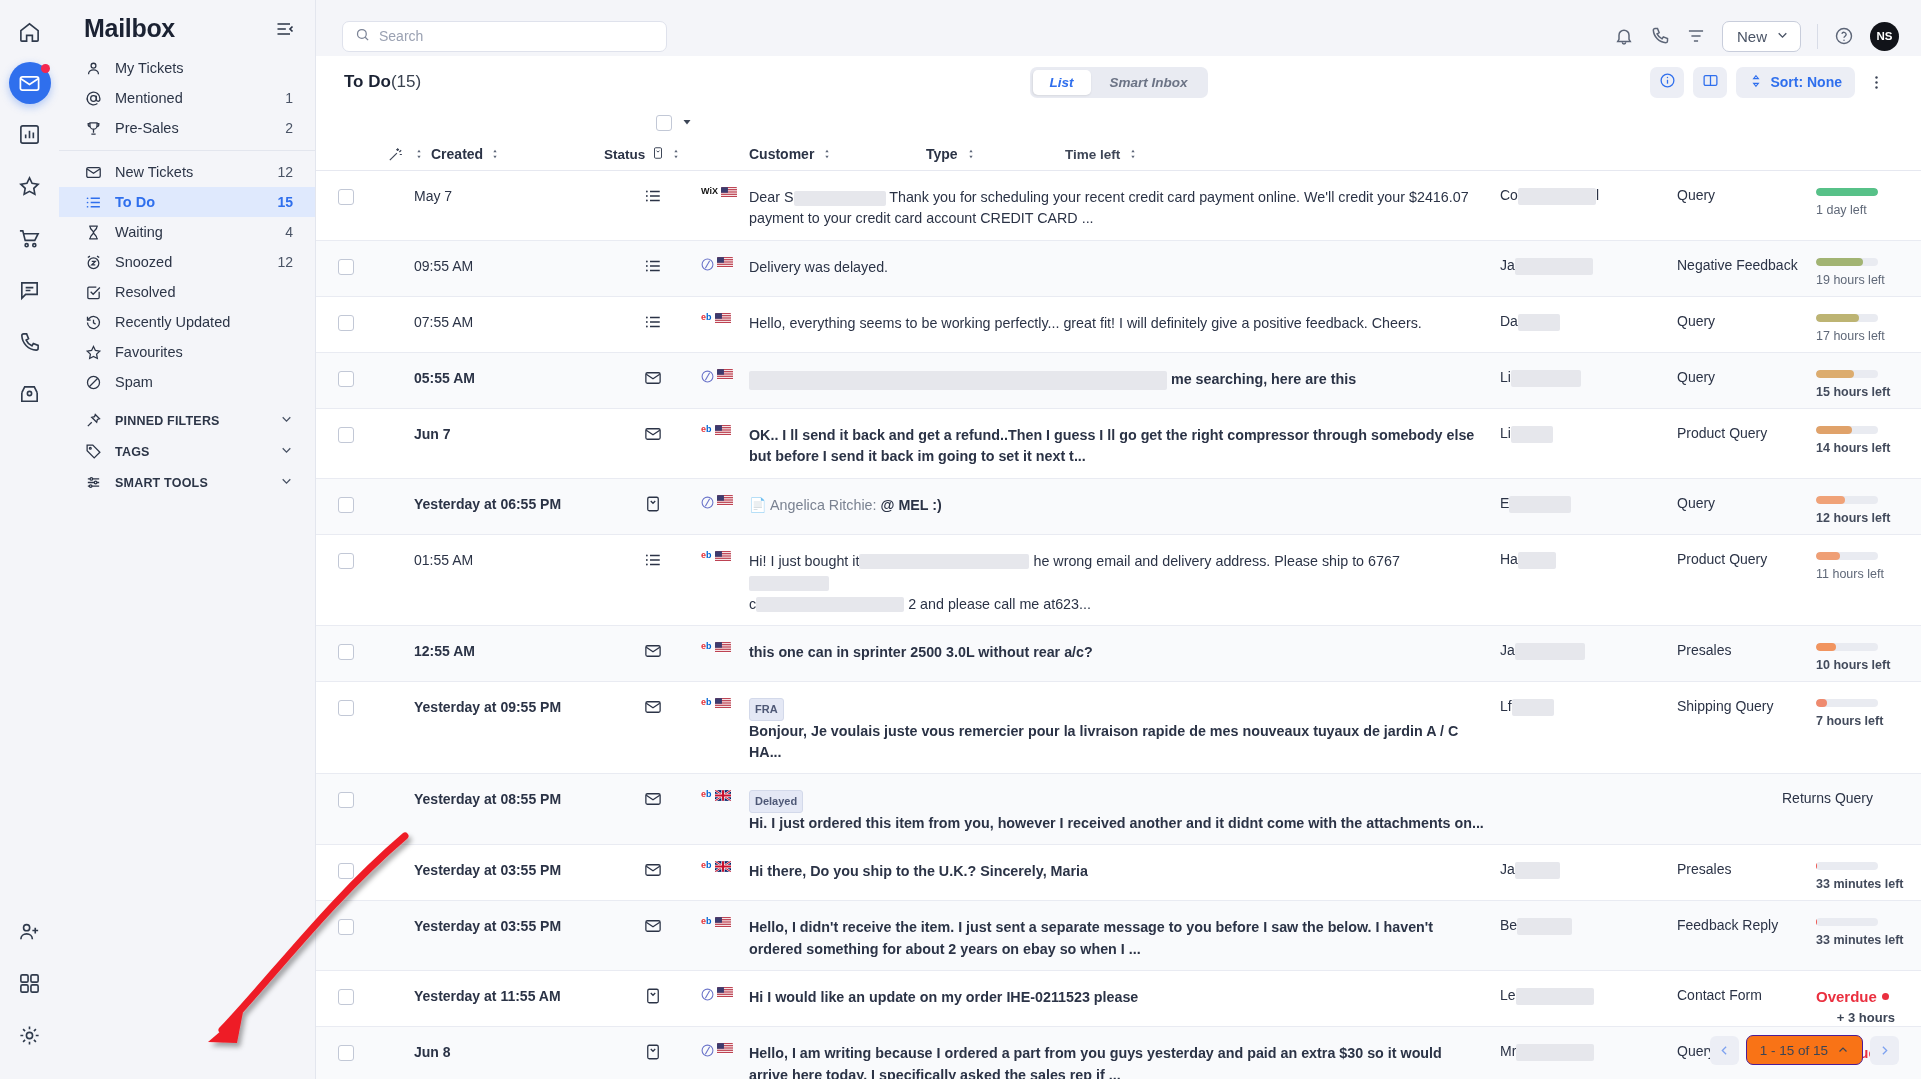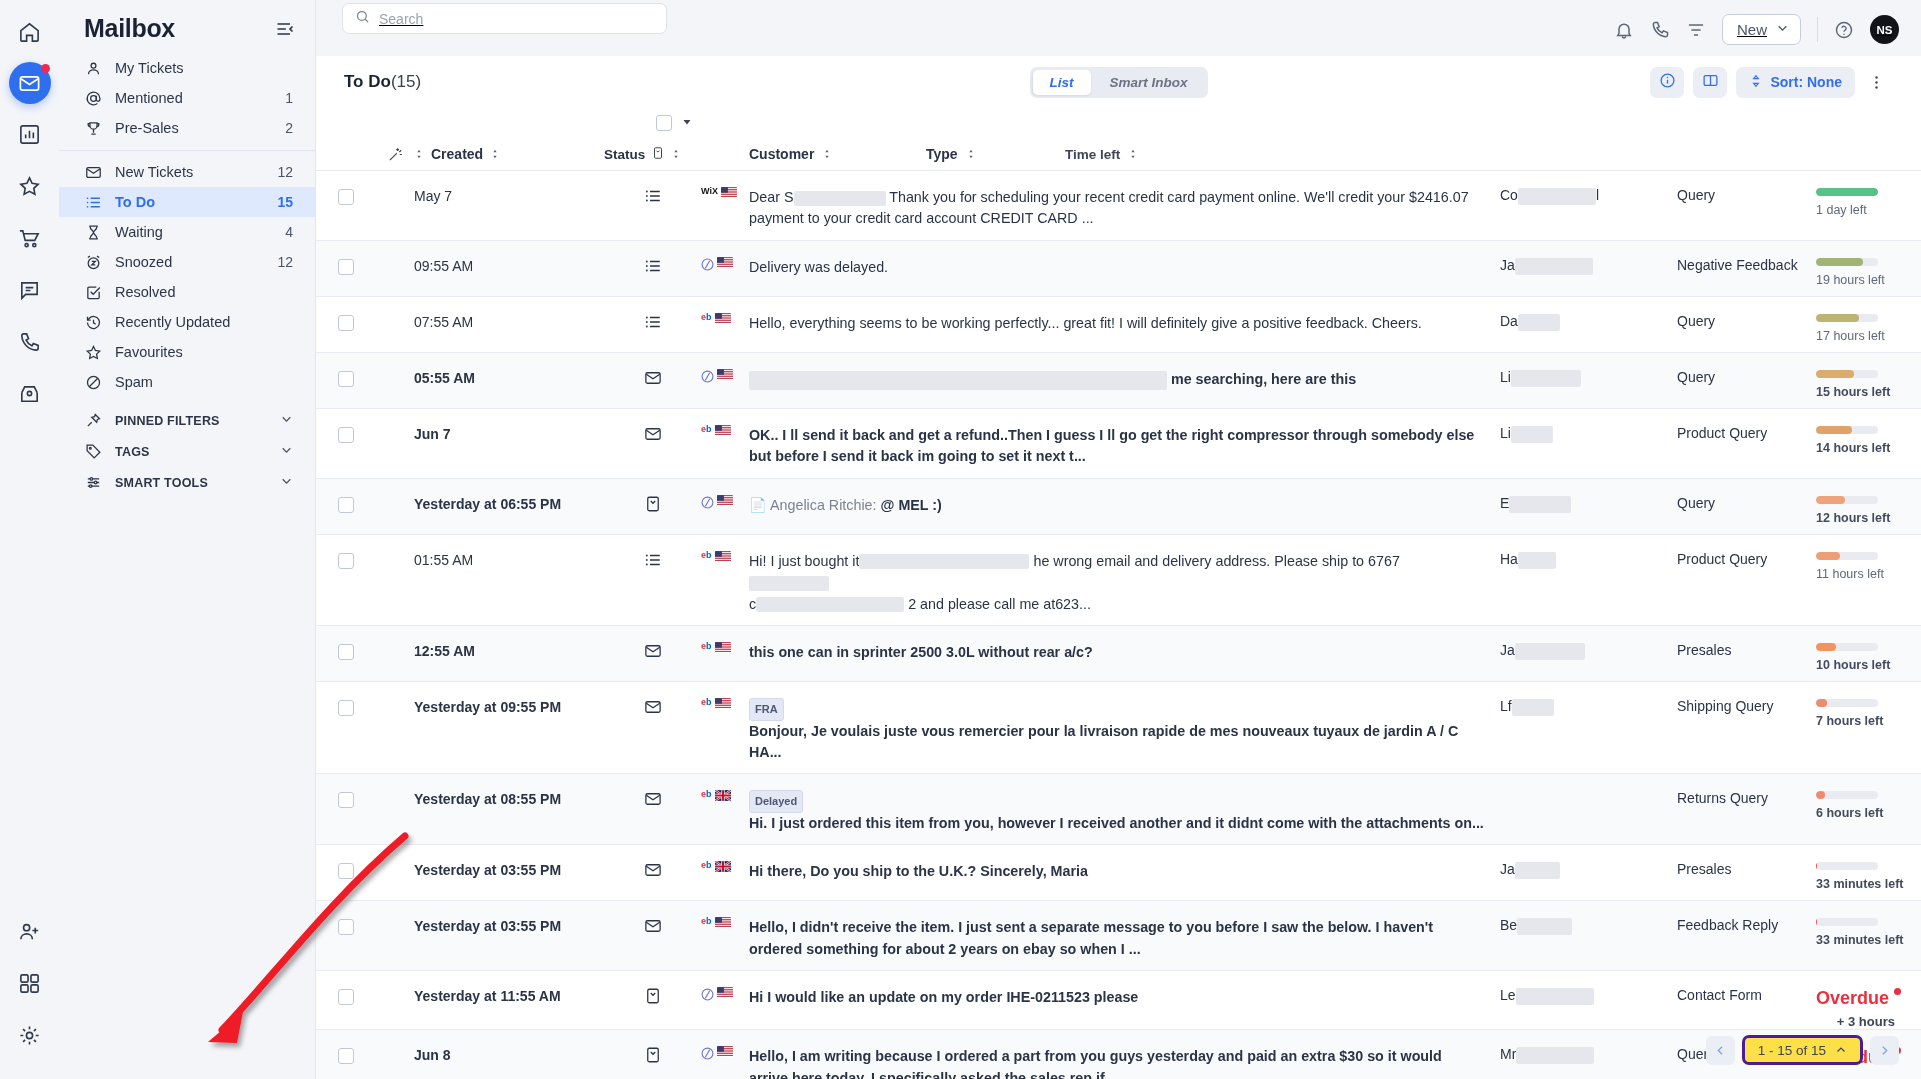--- a/index.html
+++ b/index.html
@@ -71,22 +71,22 @@
 
   
   .split-wrap { position: absolute; left: 0; bottom: 0; width: 257px; height: 120px; }
 
   .arrow { position: absolute; left: 0; top: 0; pointer-events: none; }
 
   
   .main { flex: 1; height: 1079px; display: flex; flex-direction: column; background: #fff; min-width:0;}
 
   .topbar {
-    height: 56px; background: #f4f5f9; display: flex; 
-    padding: 3px 22px 0 26px; gap: 16px; flex: 0 0 56px; text-decoration: underline;
+    height: 56px; background: #f4f5f9; display: flex; align-items: center;
+    padding: 16px 22px 0 26px; gap: 16px; flex: 0 0 56px;
   }
   .search {
     width: 325px; height: 31px; background: #fff; border: 1px solid #dfe2ec;
     border-radius: 7px; display: flex; align-items: center; gap: 9px; padding: 0 12px;
   }
   .search svg { width: 15px; height: 15px; color: #7b8396; flex:0 0 15px;}
   .search input {
     border: none; outline: none; font-size: 14px; color: #2b3346;
     font-family: "Liberation Sans", sans-serif; width: 100%; background: transparent;
   }
@@ -166,38 +166,38 @@
     display: inline-block; font-size: 11px; padding: 2px 5px; border-radius: 3px;
     background: #e4e8f5; color: #4e5876; font-weight: bold; vertical-align: middle;
     border: 1px solid #d3d9ea;
   }
   .name-prefix { color: #7a8291; }
 
   .bar-track { width: 62px; height: 8px; background: #e9ebf1; border-radius: 4px; overflow: hidden; }
   .bar-fill { height: 8px; border-radius: 4px; }
   .tl-text { font-size: 12.5px; color: #5f6878; margin-top: 7px; }
   .tl-text.b { font-weight: bold; color: #434b5c; }
-  .tl-over { font-size: 18px; color: #ea2f3f; font-weight: bold; display: flex; gap: 5px;}
+  .tl-over { font-size: 15px; color: #ea2f3f; font-weight: bold; display: flex; align-items: center; gap: 5px;}
   .tl-over .d { width: 7px; height: 7px; border-radius: 50%; background: #ea2f3f; }
   .tl-sub { font-size: 13px; color: #3c4556; font-weight: bold; margin-top: 5px; }
 
   .src-ico { font-size: 9px; font-weight: bold; line-height: 1; }
   .flag { width: 16px; height: 11px; display:inline-block; border-radius:1px; }
 
   
   .pager {
     position: absolute; right: 22px; bottom: 14px; display: flex; align-items: center; gap: 7px;
   }
   .pg-btn {
     width: 29px; height: 29px; background: #eceef5; border-radius: 6px; display:flex;
     align-items:center; justify-content:center; cursor:pointer; color:#7da2f0;
   }
   .pg-btn svg{width:13px;height:13px;}
   .pg-box {
-    height: 30px; border: 3px solid #4c1d95; border-radius: 7px; background:#fde047;
+    height: 30px; border: 1px solid #4c1d95; border-radius: 7px; background:#f97316;
     display: flex; align-items: center; gap: 9px; padding: 0 13px; font-size: 13.5px; color: #3c4556;
   }
   .pg-box svg { width: 12px; height: 12px; color:#3c4556;}
   .main-inner { position: relative; flex:1; display:flex; flex-direction:column; min-height:0;}
 </style>
 </head>
 <body>
 
 <div class="app">
 
@@ -946,26 +946,20 @@
               <svg class="flag" viewBox="0 0 60 40">
                 <rect width="60" height="40" fill="#012169"></rect>
                 <path d="M0,0 60,40 M60,0 0,40" stroke="#fff" stroke-width="8"></path>
                 <path d="M0,0 60,40 M60,0 0,40" stroke="#C8102E" stroke-width="4"></path>
                 <path d="M30,0 V40 M0,20 H60" stroke="#fff" stroke-width="13"></path>
                 <path d="M30,0 V40 M0,20 H60" stroke="#C8102E" stroke-width="8"></path>
               </svg>
             </div>
             <div class="c-msg"><span class="msg-bold"><span class="badge">Delayed</span><br><span>Hi. I just ordered this item from you, however I received another and it didnt come with the attachments on...</span></span></div>
             <div class="c-type">Returns Query</div>
-            <div class="c-time">
-              <div class="bar-track">
-                <div class="bar-fill" style="width:15%;background:#ef8a6e"></div>
-              </div>
-              <div class="tl-text b">6 hours left</div>
-            </div>
           </div>
           <div class="row">
             <div class="c-cb">
               <span class="cb"></span>
             </div>
             <div class="c-spark"></div>
             <div class="c-date b">Yesterday at 03:55 PM</div>
             <div class="c-status">
               <span><svg viewBox="0 0 24 24" fill="none" stroke="currentColor" stroke-width="1.7">
                   <rect x="2.5" y="5" width="19" height="14" rx="2"></rect>

